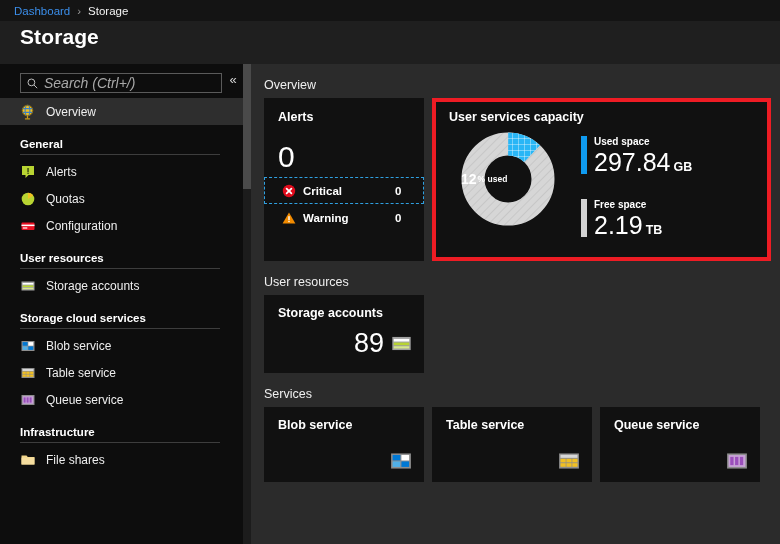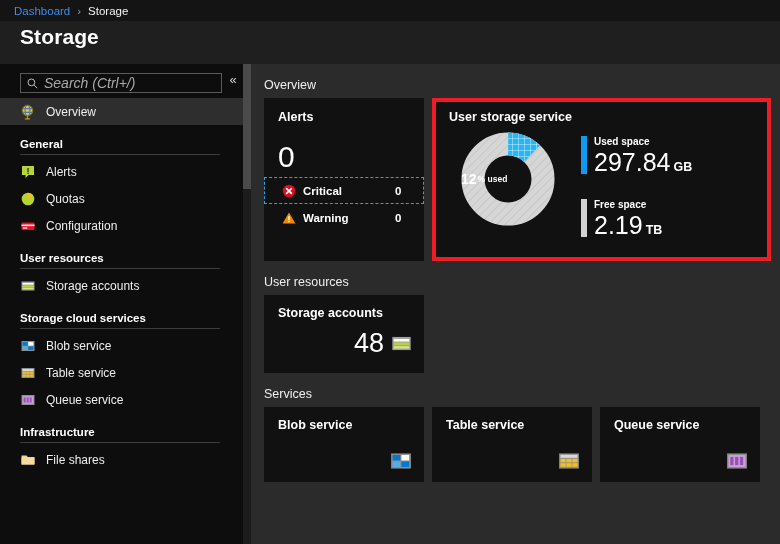--- a/index.html
+++ b/index.html
@@ -289,21 +289,21 @@
               <rect x="6.3" y="9.8" width="1.4" height="1.3" fill="#ffffff"></rect>
             </svg>
             <span class="albl">Warning</span>
             <span class="aval">0</span>
           </div>
         </div>
       </div>
 
       <div class="hl-wrap">
         <div class="tile tile-capacity">
-          <div class="tile-title">User storage service</div>
+          <div class="tile-title">User services capacity</div>
           <div class="cap-body">
 
             <div class="donut-wrap">
               <svg width="94" height="94" viewBox="0 0 94 94">
                 <defs>
                   <pattern id="hatchGray" width="6" height="6" patternUnits="userSpaceOnUse" patternTransform="rotate(45)">
                     <rect width="6" height="6" fill="#d6d6d6"></rect>
                     <line x1="0" y1="0" x2="0" y2="6" stroke="#c4c4c4" stroke-width="1.6"></line>
                   </pattern>
                   <pattern id="hatchBlue" width="6" height="6" patternUnits="userSpaceOnUse">
@@ -343,21 +343,21 @@
           </div>
         </div>
         <div class="hl-border"></div>
       </div>
     </div>
 
     <div class="sec-title" style="margin-top:14px">User resources</div>
     <div class="tile tile-sa">
       <div class="tile-title">Storage accounts</div>
       <div class="sa-num-row">
-        <span class="sa-num">48</span>
+        <span class="sa-num">89</span>
         <svg class="sa-ico" viewBox="0 0 16 16">
           <rect x="1" y="3" width="14" height="10" fill="#a0a0a0"></rect>
           <rect x="2.1" y="4.5" width="11.8" height="2" fill="#ffffff"></rect>
           <rect x="2.1" y="7.3" width="11.8" height="2" fill="#b8d432"></rect>
           <rect x="2.1" y="10.1" width="11.8" height="1.7" fill="#d7e88a"></rect>
         </svg>
       </div>
     </div>
 
     <div class="sec-title" style="margin-top:14px">Services</div>

